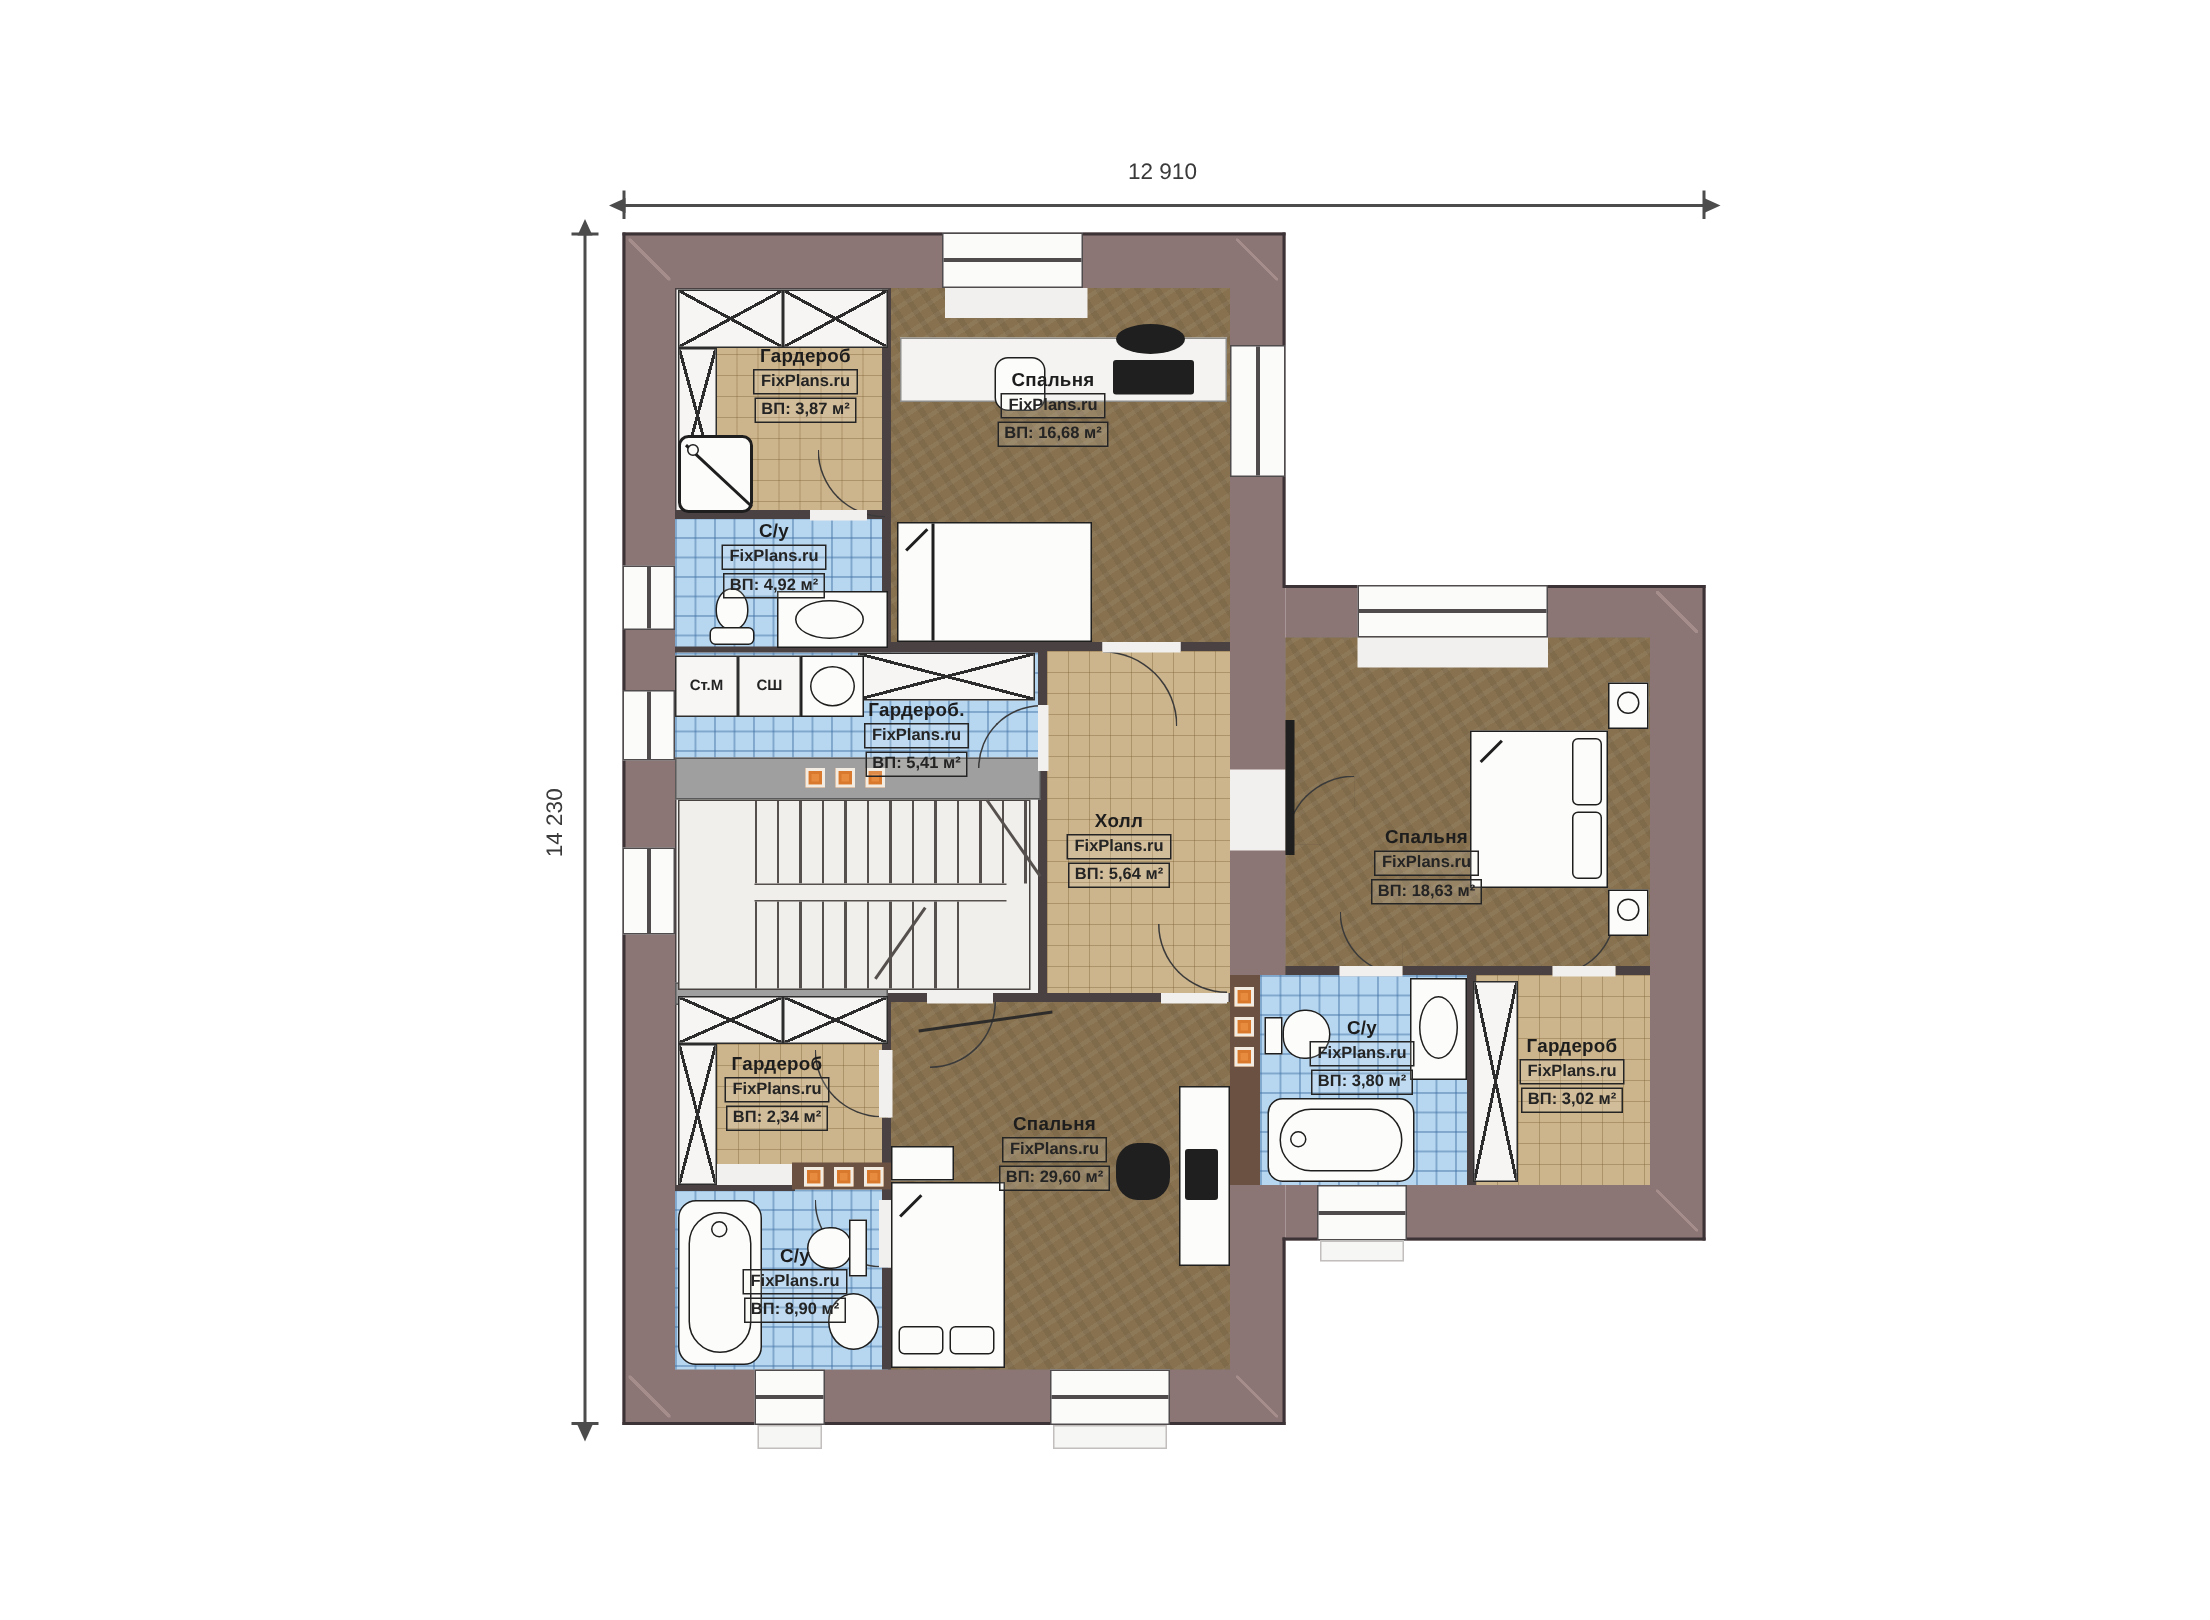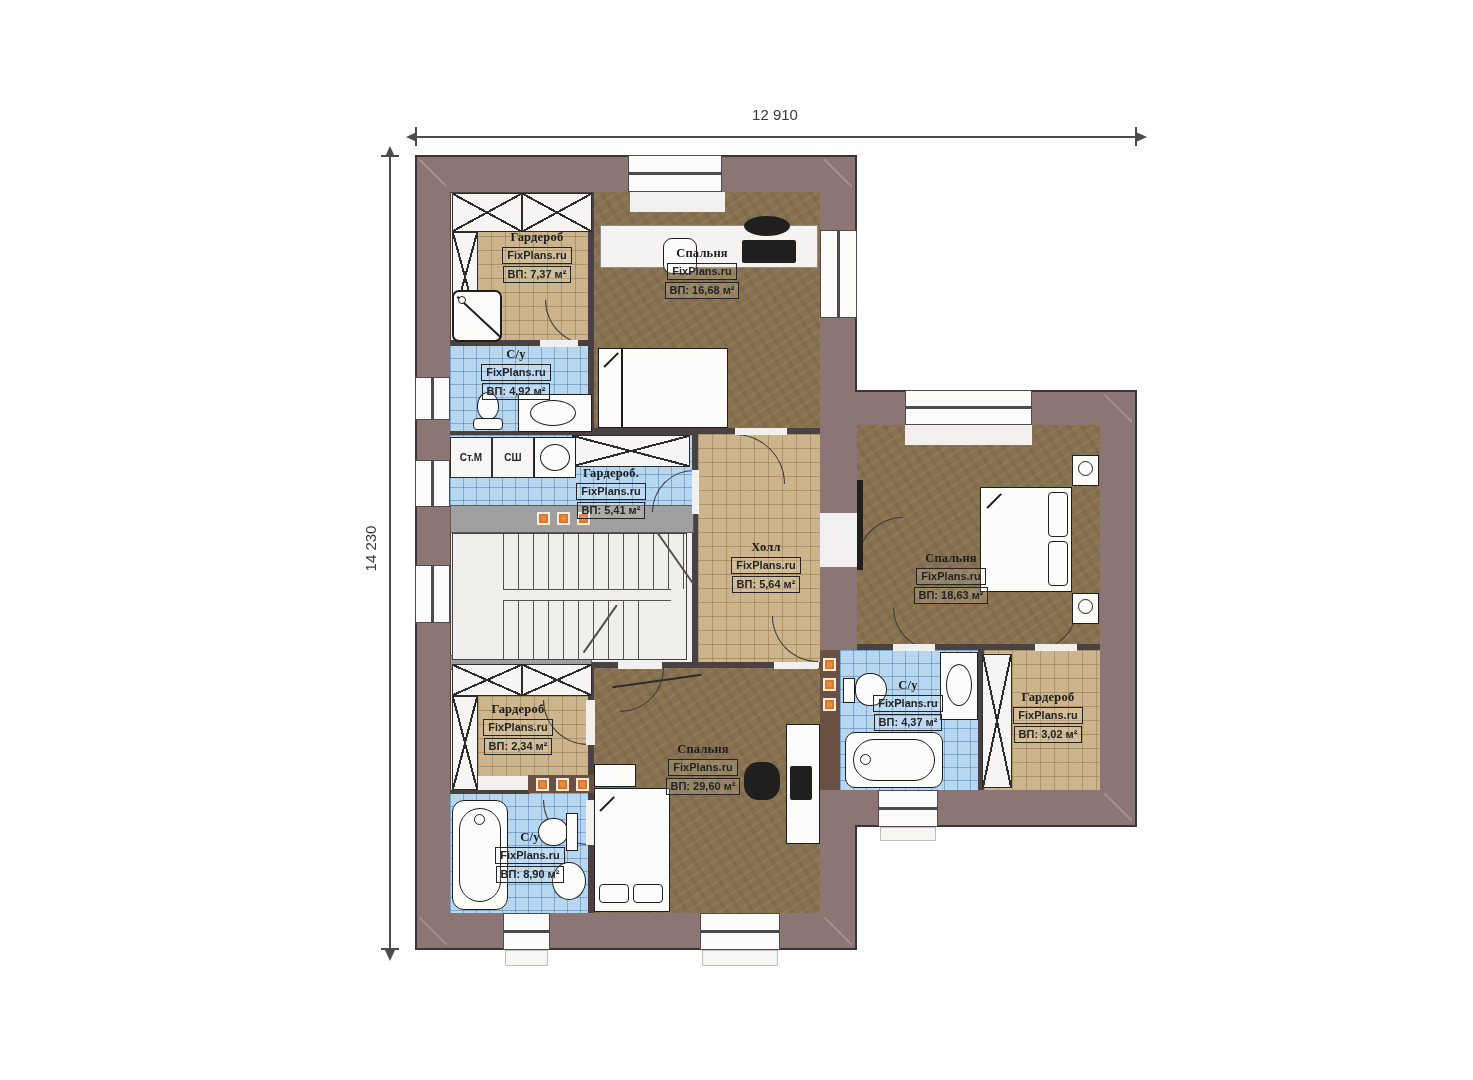--- a/index.html
+++ b/index.html
@@ -37,21 +37,21 @@
   .arc{position:absolute;box-sizing:border-box;border:0 solid #3a3a3a;background:transparent;}
   .arc-tl{border-width:1.5px 0 0 1.5px;border-top-left-radius:100%;}
   .arc-tr{border-width:1.5px 1.5px 0 0;border-top-right-radius:100%;}
   .arc-bl{border-width:0 0 1.5px 1.5px;border-bottom-left-radius:100%;}
   .arc-br{border-width:0 1.5px 1.5px 0;border-bottom-right-radius:100%;}
   
   .stairs{position:absolute;background:#f0efec;border:1.5px solid #47423f;box-sizing:border-box;}
   .treads{position:absolute;background-image:repeating-linear-gradient(90deg,#55504e 0 1.5px,transparent 1.5px 15px);}
   
   .room-label{position:absolute;display:flex;flex-direction:column;align-items:center;gap:2px;z-index:40;}
-  .lbl-name{font-size:12.5px;font-weight:bold;color:#1d1d1d;white-space:nowrap;letter-spacing:.2px;font-family:Liberation Serif, serif;}
+  .lbl-name{font-size:12.5px;font-weight:bold;color:#1d1d1d;white-space:nowrap;letter-spacing:.2px;}
   .lbl-box{font-size:11px;font-weight:bold;color:#242424;border:1.5px solid #242424;padding:0 4px;line-height:15px;white-space:nowrap;background:rgba(250,248,244,.14);}
   .appl{position:absolute;background:#f7f6f4;border:1.3px solid #2e2e2e;box-sizing:border-box;display:flex;align-items:center;justify-content:center;font-size:10px;font-weight:bold;color:#242424;}
   
   .dimline{position:absolute;background:#4c4c4c;}
   .dimtext{position:absolute;font-size:15px;color:#3a3a3a;text-align:center;}
   .arrow{position:absolute;width:0;height:0;}
 </style>
 </head>
 <body>
 <div id="stage">
@@ -255,51 +255,51 @@
   <div class="abs" style="left:6px;top:7px;width:42px;height:94px;border:1.3px solid #1e1e1e;border-radius:22px;box-sizing:border-box;"></div>
   <div class="fix-oval" style="left:21px;top:13px;width:11px;height:11px;"></div>
 </div>
 <div class="fix-oval" style="left:538px;top:818px;width:30px;height:28px;border-radius:50% 45% 45% 50%;"></div>
 <div class="fix" style="left:566px;top:813px;width:12px;height:38px;"></div>
 <div class="fix-oval" style="left:552px;top:862px;width:34px;height:38px;"></div>
 
 <div class="room-label" style="left:482px;top:230px;width:110px;">
   <div class="lbl-name">Гардероб</div>
   <div class="lbl-box">FixPlans.ru</div>
-  <div class="lbl-box">ВП: 7,37 м²</div>
+  <div class="lbl-box">ВП: 3,87 м²</div>
 </div>
 <div class="room-label" style="left:647px;top:246px;width:110px;">
   <div class="lbl-name">Спальня</div>
   <div class="lbl-box">FixPlans.ru</div>
   <div class="lbl-box">ВП: 16,68 м²</div>
 </div>
 <div class="room-label" style="left:461px;top:347px;width:110px;">
   <div class="lbl-name">С/у</div>
   <div class="lbl-box">FixPlans.ru</div>
   <div class="lbl-box">ВП: 4,92 м²</div>
 </div>
 <div class="room-label" style="left:555px;top:466px;width:112px;">
   <div class="lbl-name">Гардероб.</div>
   <div class="lbl-box">FixPlans.ru</div>
   <div class="lbl-box">ВП: 5,41 м²</div>
 </div>
-<div class="room-label" style="left:711px;top:540px;width:110px;">
+<div class="room-label" style="left:691px;top:540px;width:110px;">
   <div class="lbl-name">Холл</div>
   <div class="lbl-box">FixPlans.ru</div>
   <div class="lbl-box">ВП: 5,64 м²</div>
 </div>
 <div class="room-label" style="left:896px;top:551px;width:110px;">
   <div class="lbl-name">Спальня</div>
   <div class="lbl-box">FixPlans.ru</div>
   <div class="lbl-box">ВП: 18,63 м²</div>
 </div>
 <div class="room-label" style="left:852px;top:678px;width:112px;">
   <div class="lbl-name">С/у</div>
   <div class="lbl-box">FixPlans.ru</div>
-  <div class="lbl-box">ВП: 4,37 м²</div>
+  <div class="lbl-box">ВП: 3,80 м²</div>
 </div>
 <div class="room-label" style="left:993px;top:690px;width:110px;">
   <div class="lbl-name">Гардероб</div>
   <div class="lbl-box">FixPlans.ru</div>
   <div class="lbl-box">ВП: 3,02 м²</div>
 </div>
 <div class="room-label" style="left:463px;top:702px;width:110px;">
   <div class="lbl-name">Гардероб</div>
   <div class="lbl-box">FixPlans.ru</div>
   <div class="lbl-box">ВП: 2,34 м²</div>

